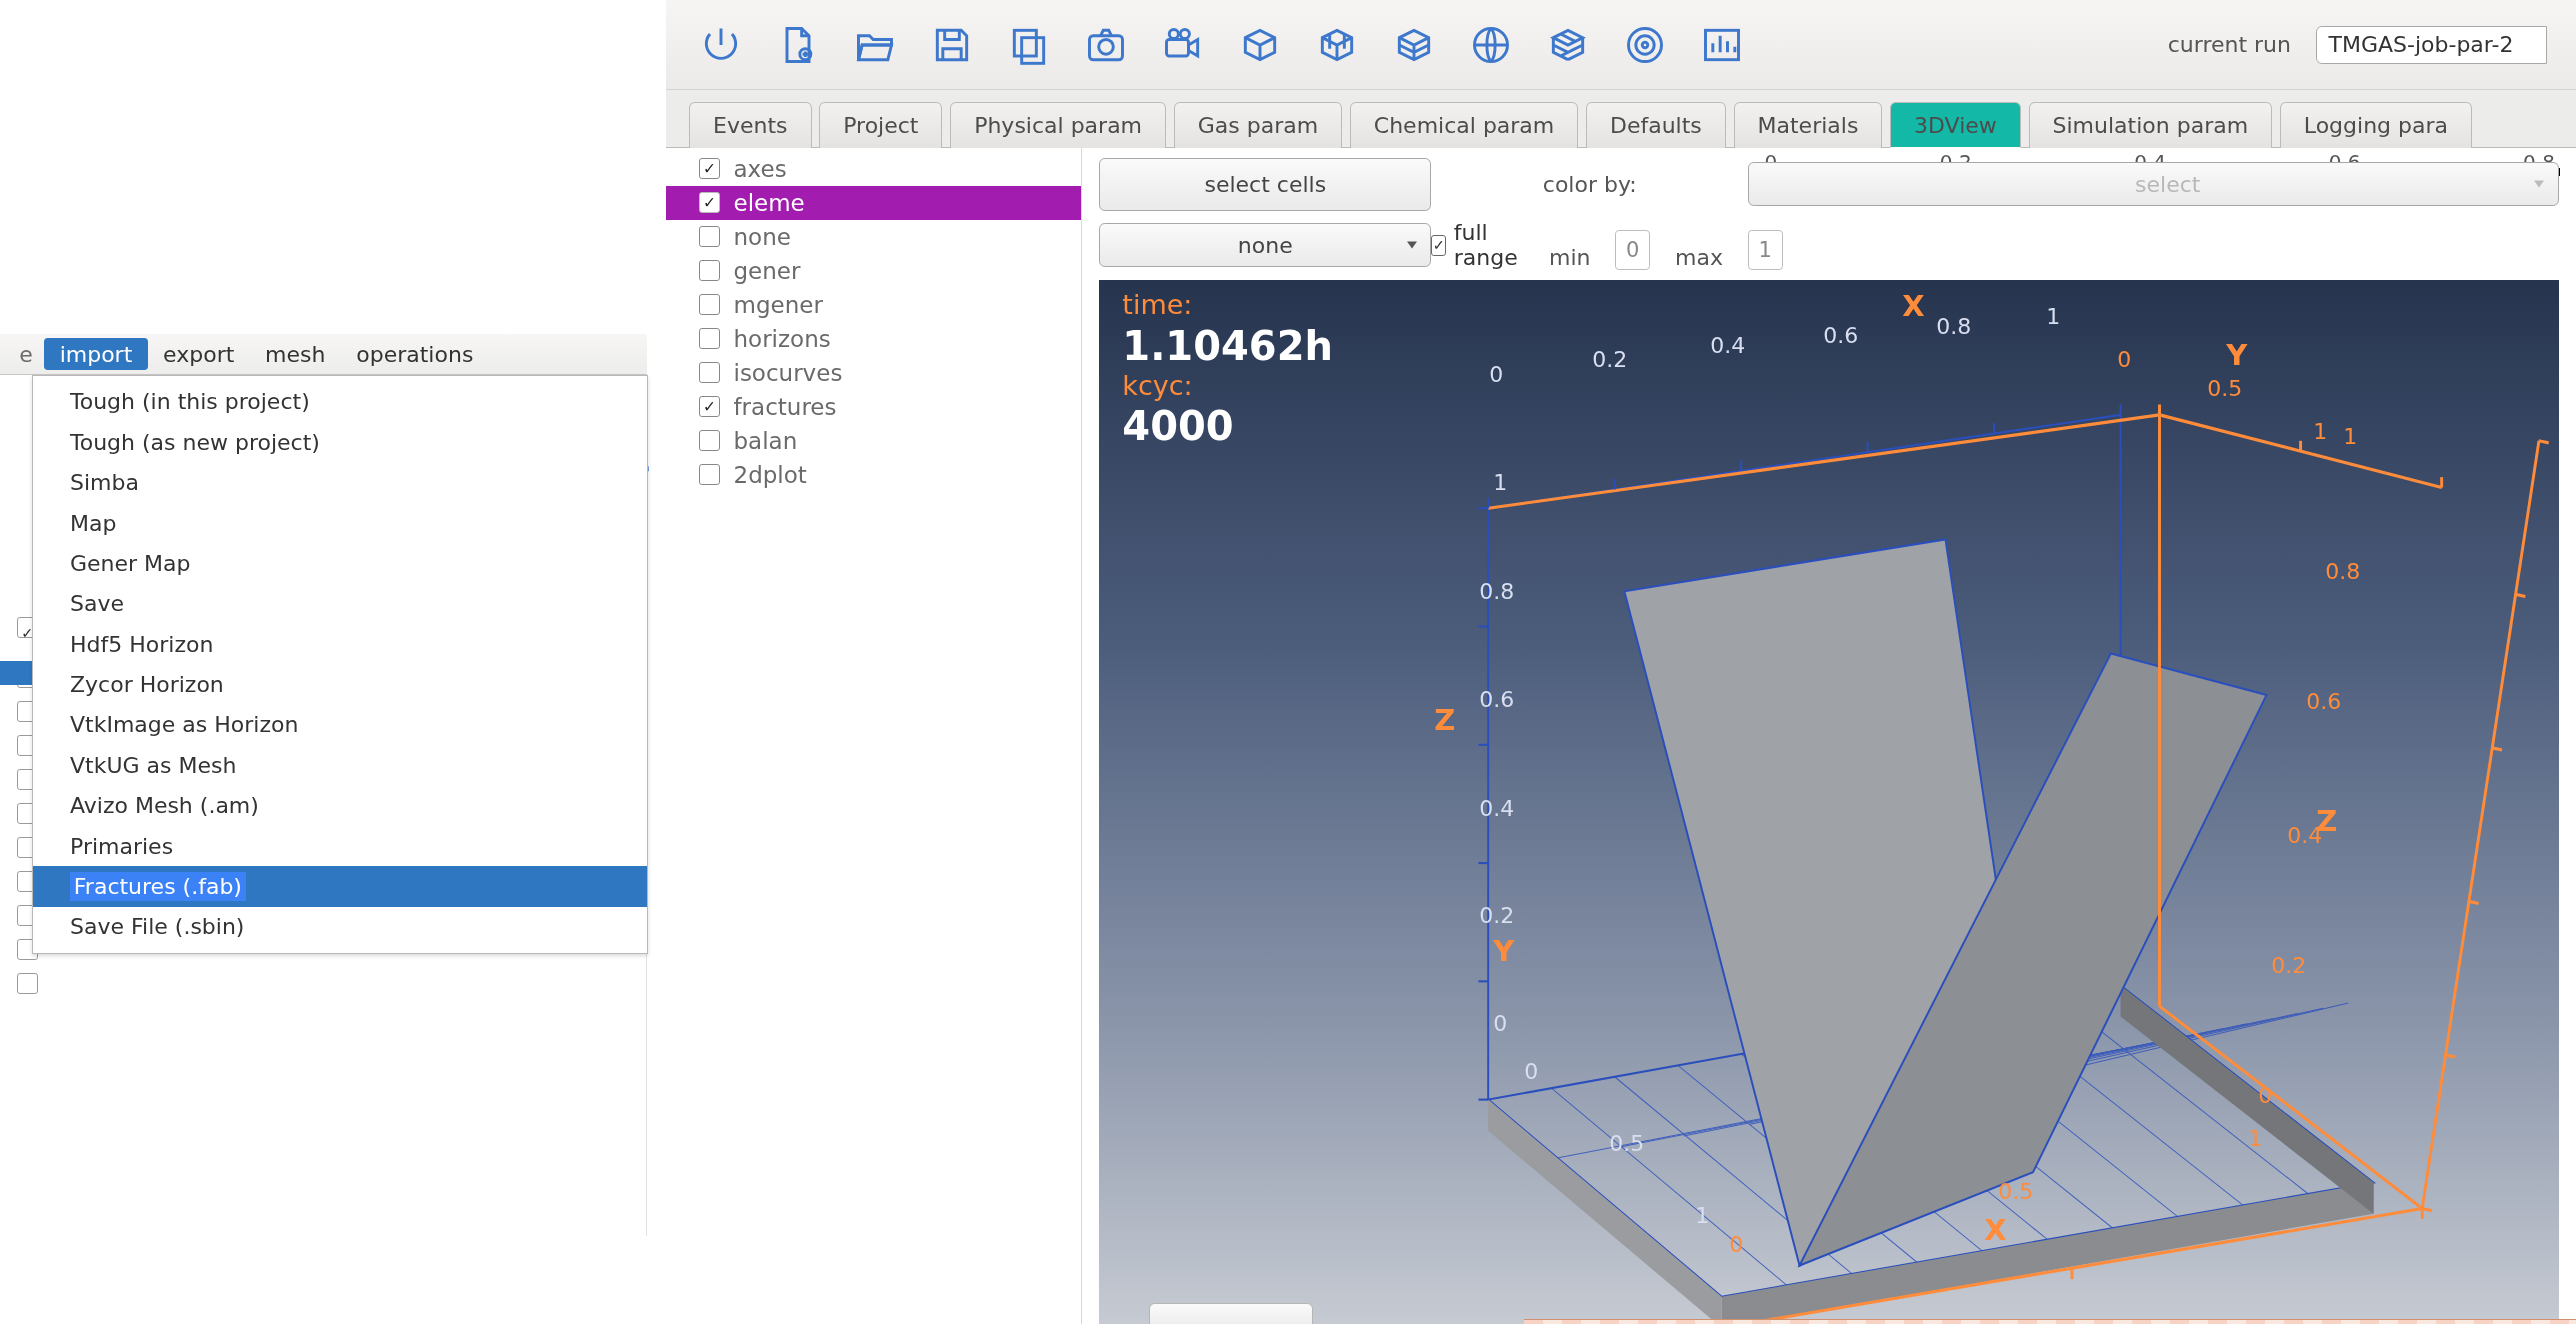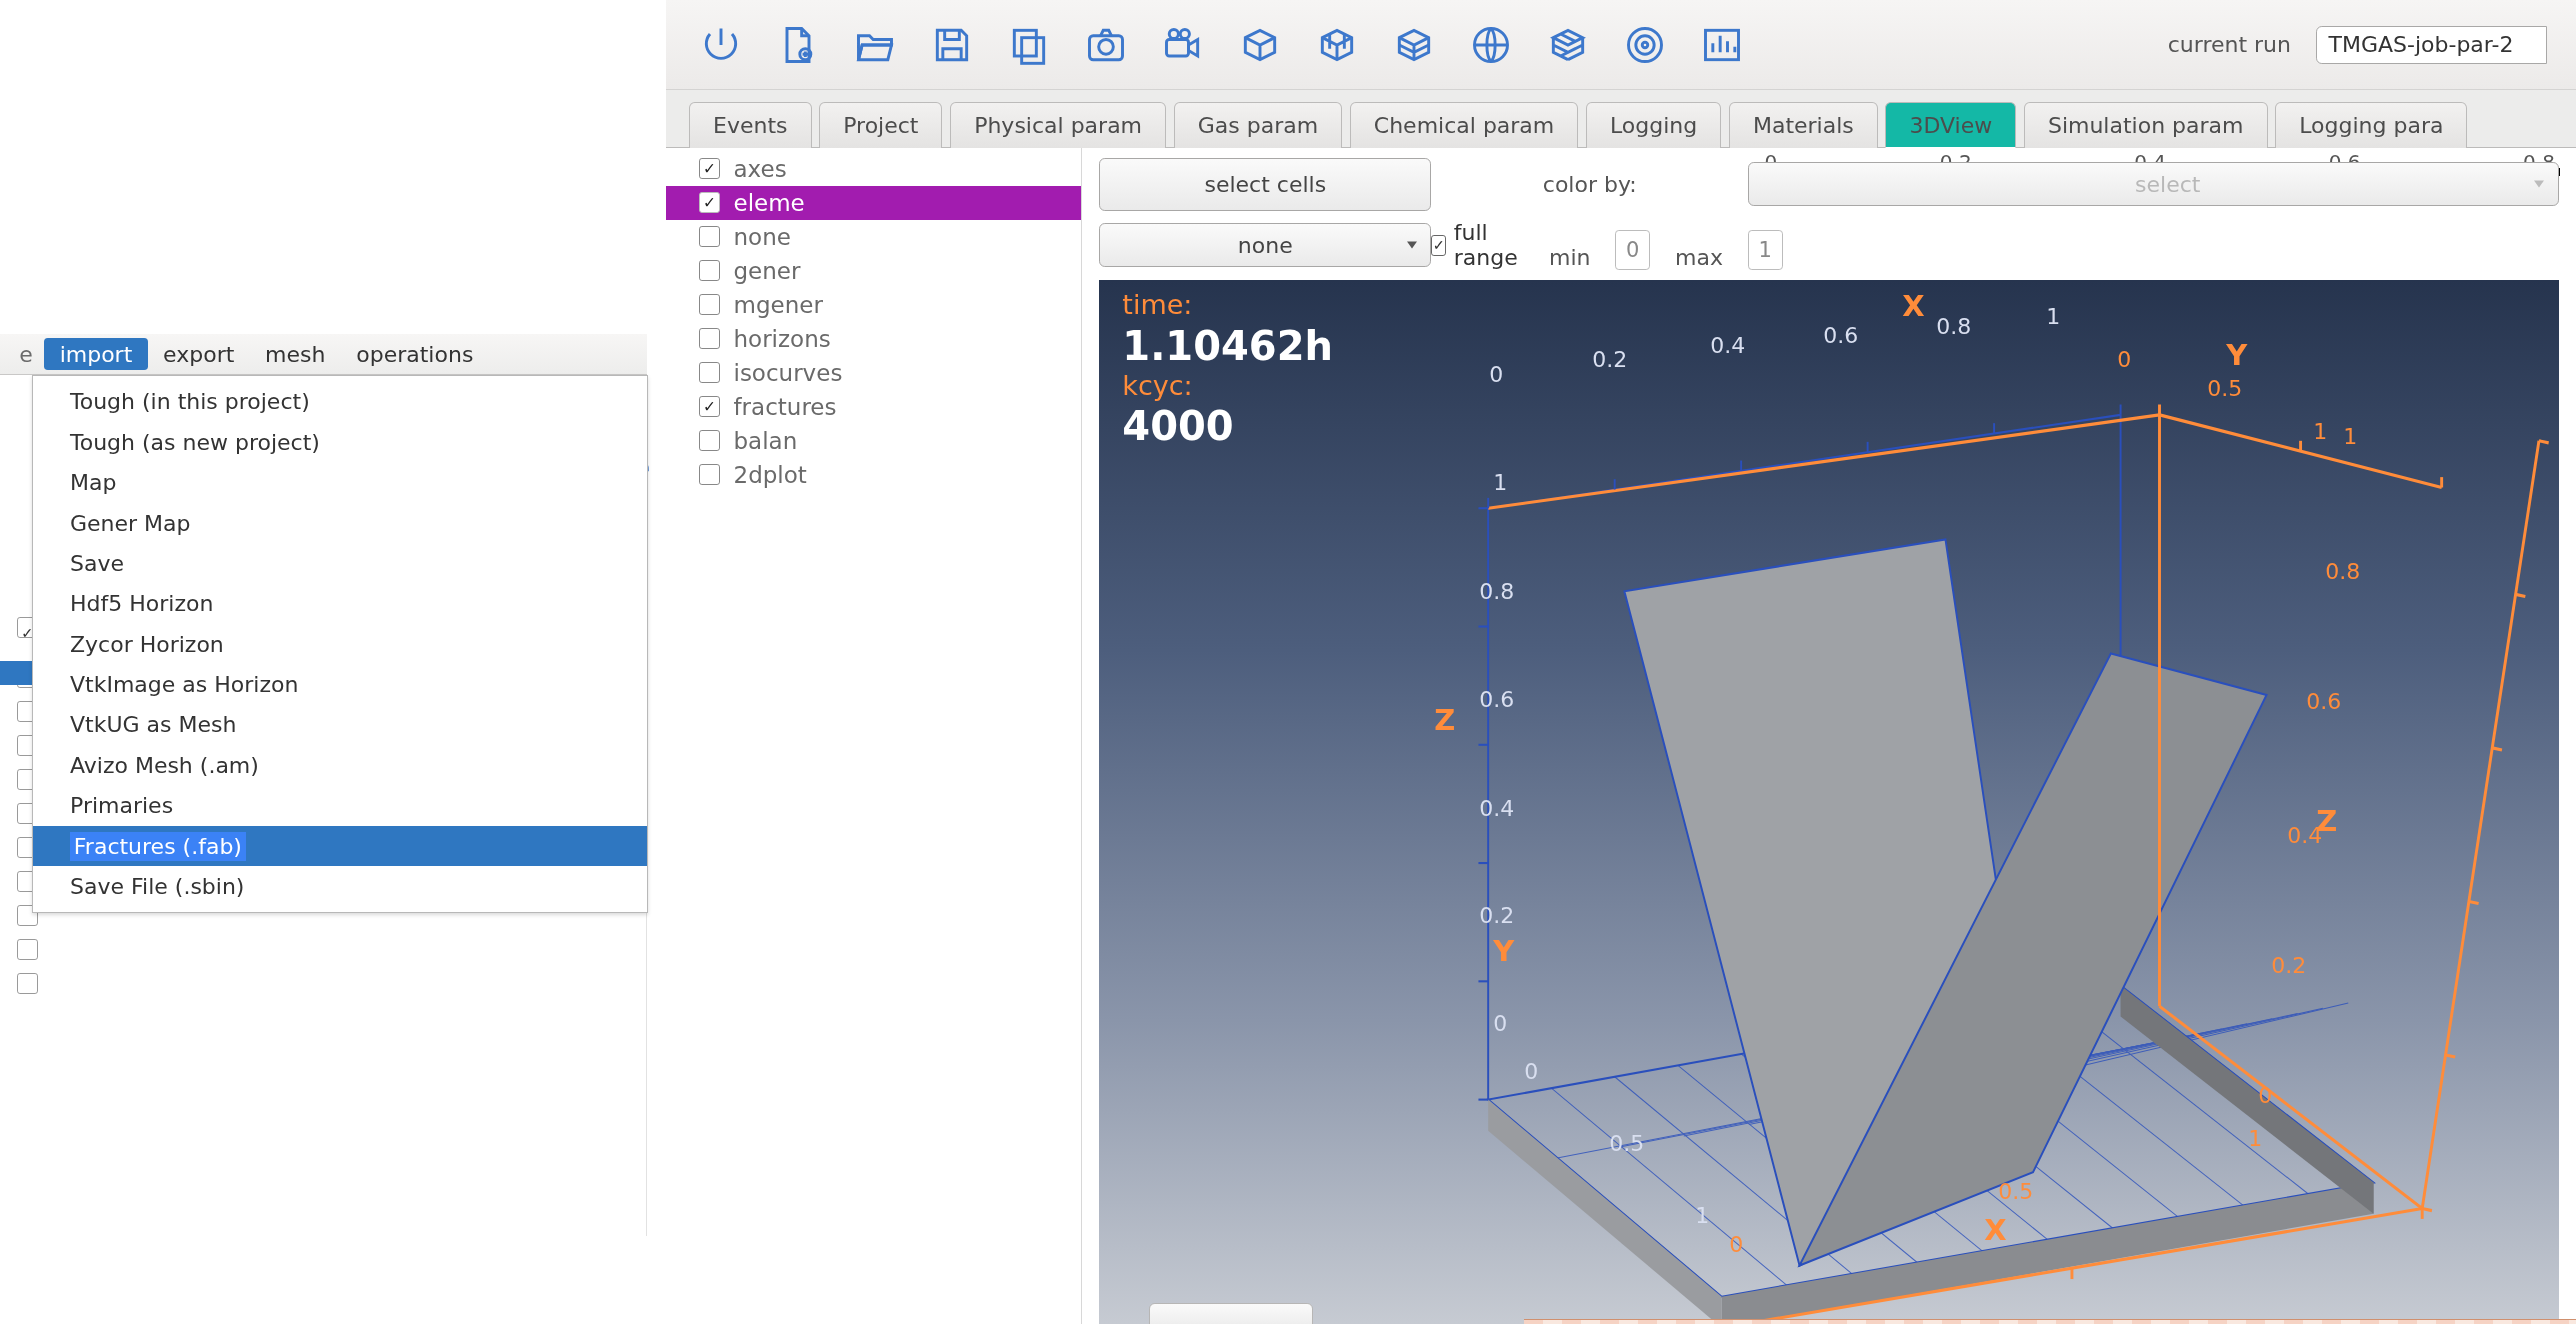--- a/index.html
+++ b/index.html
@@ -139,20 +139,21 @@
   <div class="popup-menu-bar">
     <span class="cutoff-left">e</span>
     <span class="menu-btn active">import</span>
     <span class="menu-btn">export</span>
     <span class="menu-btn">mesh</span>
     <span class="menu-btn">operations</span>
   </div>
   <div class="popup-dropdown" id="dropdown">
       <div class="item"><span>Tough (in this project)</span></div>
       <div class="item"><span>Tough (as new  project)</span></div>
+      <div class="item"><span>Simba</span></div>
       <div class="item"><span>Map</span></div>
       <div class="item"><span>Gener Map</span></div>
       <div class="item"><span>Save</span></div>
       <div class="item"><span>Hdf5 Horizon</span></div>
       <div class="item"><span>Zycor Horizon</span></div>
       <div class="item"><span>VtkImage as Horizon</span></div>
       <div class="item"><span>VtkUG as Mesh</span></div>
       <div class="item"><span>Avizo Mesh (.am)</span></div>
       <div class="item"><span>Primaries</span></div>
       <div class="item hover"><span>Fractures (.fab)</span></div>
@@ -254,21 +255,21 @@
       <span class="current-run-lbl">current run</span>
       <span class="current-run-box">TMGAS-job-par-2</span>
     </div>
 
     <div class="tabs" id="tabs">
         <div class="tab">Events</div>
         <div class="tab">Project</div>
         <div class="tab">Physical param</div>
         <div class="tab">Gas param</div>
         <div class="tab">Chemical param</div>
-        <div class="tab">Logging</div>
+        <div class="tab">Defaults</div>
         <div class="tab">Materials</div>
         <div class="tab active">3DView</div>
         <div class="tab">Simulation param</div>
         <div class="tab">Logging para</div>
       </div>
 
     <div class="view-content">
       <div class="check-col" id="checkcol">
           <div class="check-row">
             <span class="chk on"></span>

